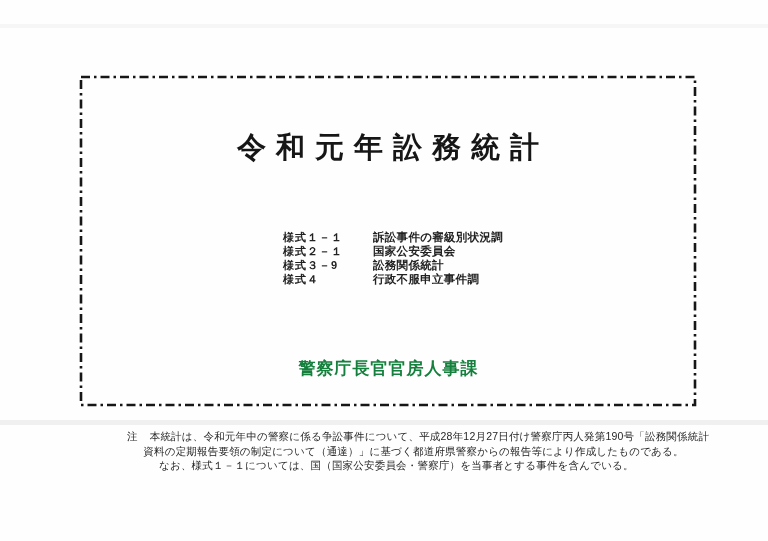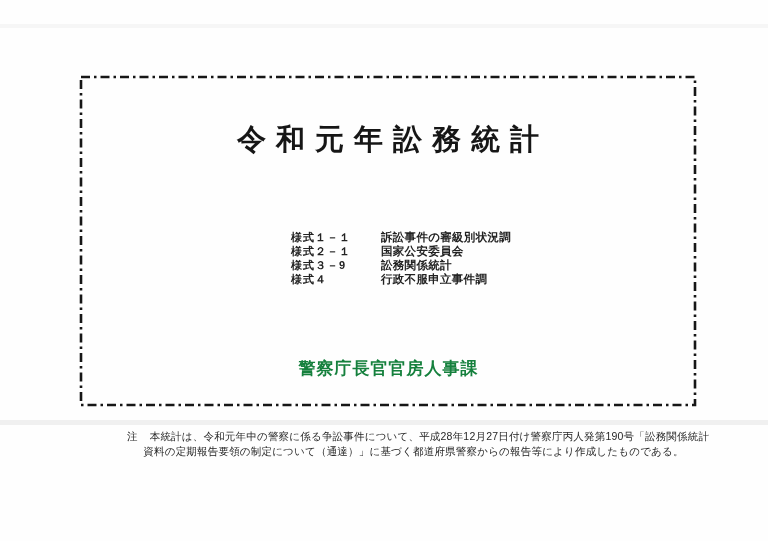--- a/index.html
+++ b/index.html
@@ -24,21 +24,21 @@
     position: absolute; left: 0; top: 420px; width: 768px; height: 5px;
     background: #f0f0f0;
   }
   
   .border-svg {
     position: absolute; left: 0; top: 0; width: 768px; height: 541px;
   }
   
   .doc-title {
     position: absolute;
-    left: 80px; top: 120px; width: 616px;
+    left: 80px; top: 128px; width: 616px;
     text-align: center;
     font-size: 29px;
     font-weight: 600;
     letter-spacing: 10px;
     padding-left: 10px; 
     color: #161616;
     white-space: nowrap;
   }
   
   .forms-list {
@@ -50,21 +50,20 @@
     line-height: 14px;
     height: 14px;
     white-space: nowrap;
   }
   .form-label {
     width: 90px;
     font-size: 11px;
     font-weight: 600;
     letter-spacing: 1px;
     color: #222;
-    margin-left: 8px;
   }
   .form-desc {
     font-size: 11.5px;
     font-weight: 600;
     letter-spacing: 0.3px;
     color: #222;
   }
   
   .publisher {
     position: absolute;
@@ -126,15 +125,16 @@
   </div>
 
   <div class="publisher">警察庁長官官房人事課</div>
 
   <div class="footnote">
     <div class="footnote-line footnote-line-1">
       <span class="footnote-marker">注</span>
       <span>本統計は、令和元年中の警察に係る争訟事件について、平成28年12月27日付け警察庁丙人発第190号「訟務関係統計</span>
     </div>
     <div class="footnote-line footnote-line-2">資料の定期報告要領の制定について（通達）」に基づく都道府県警察からの報告等により作成したものである。</div>
+    <div class="footnote-line footnote-line-3">なお、様式１－１については、国（国家公安委員会・警察庁）を当事者とする事件を含んでいる。</div>
   </div>
 
 </div>
 
 </body></html>

